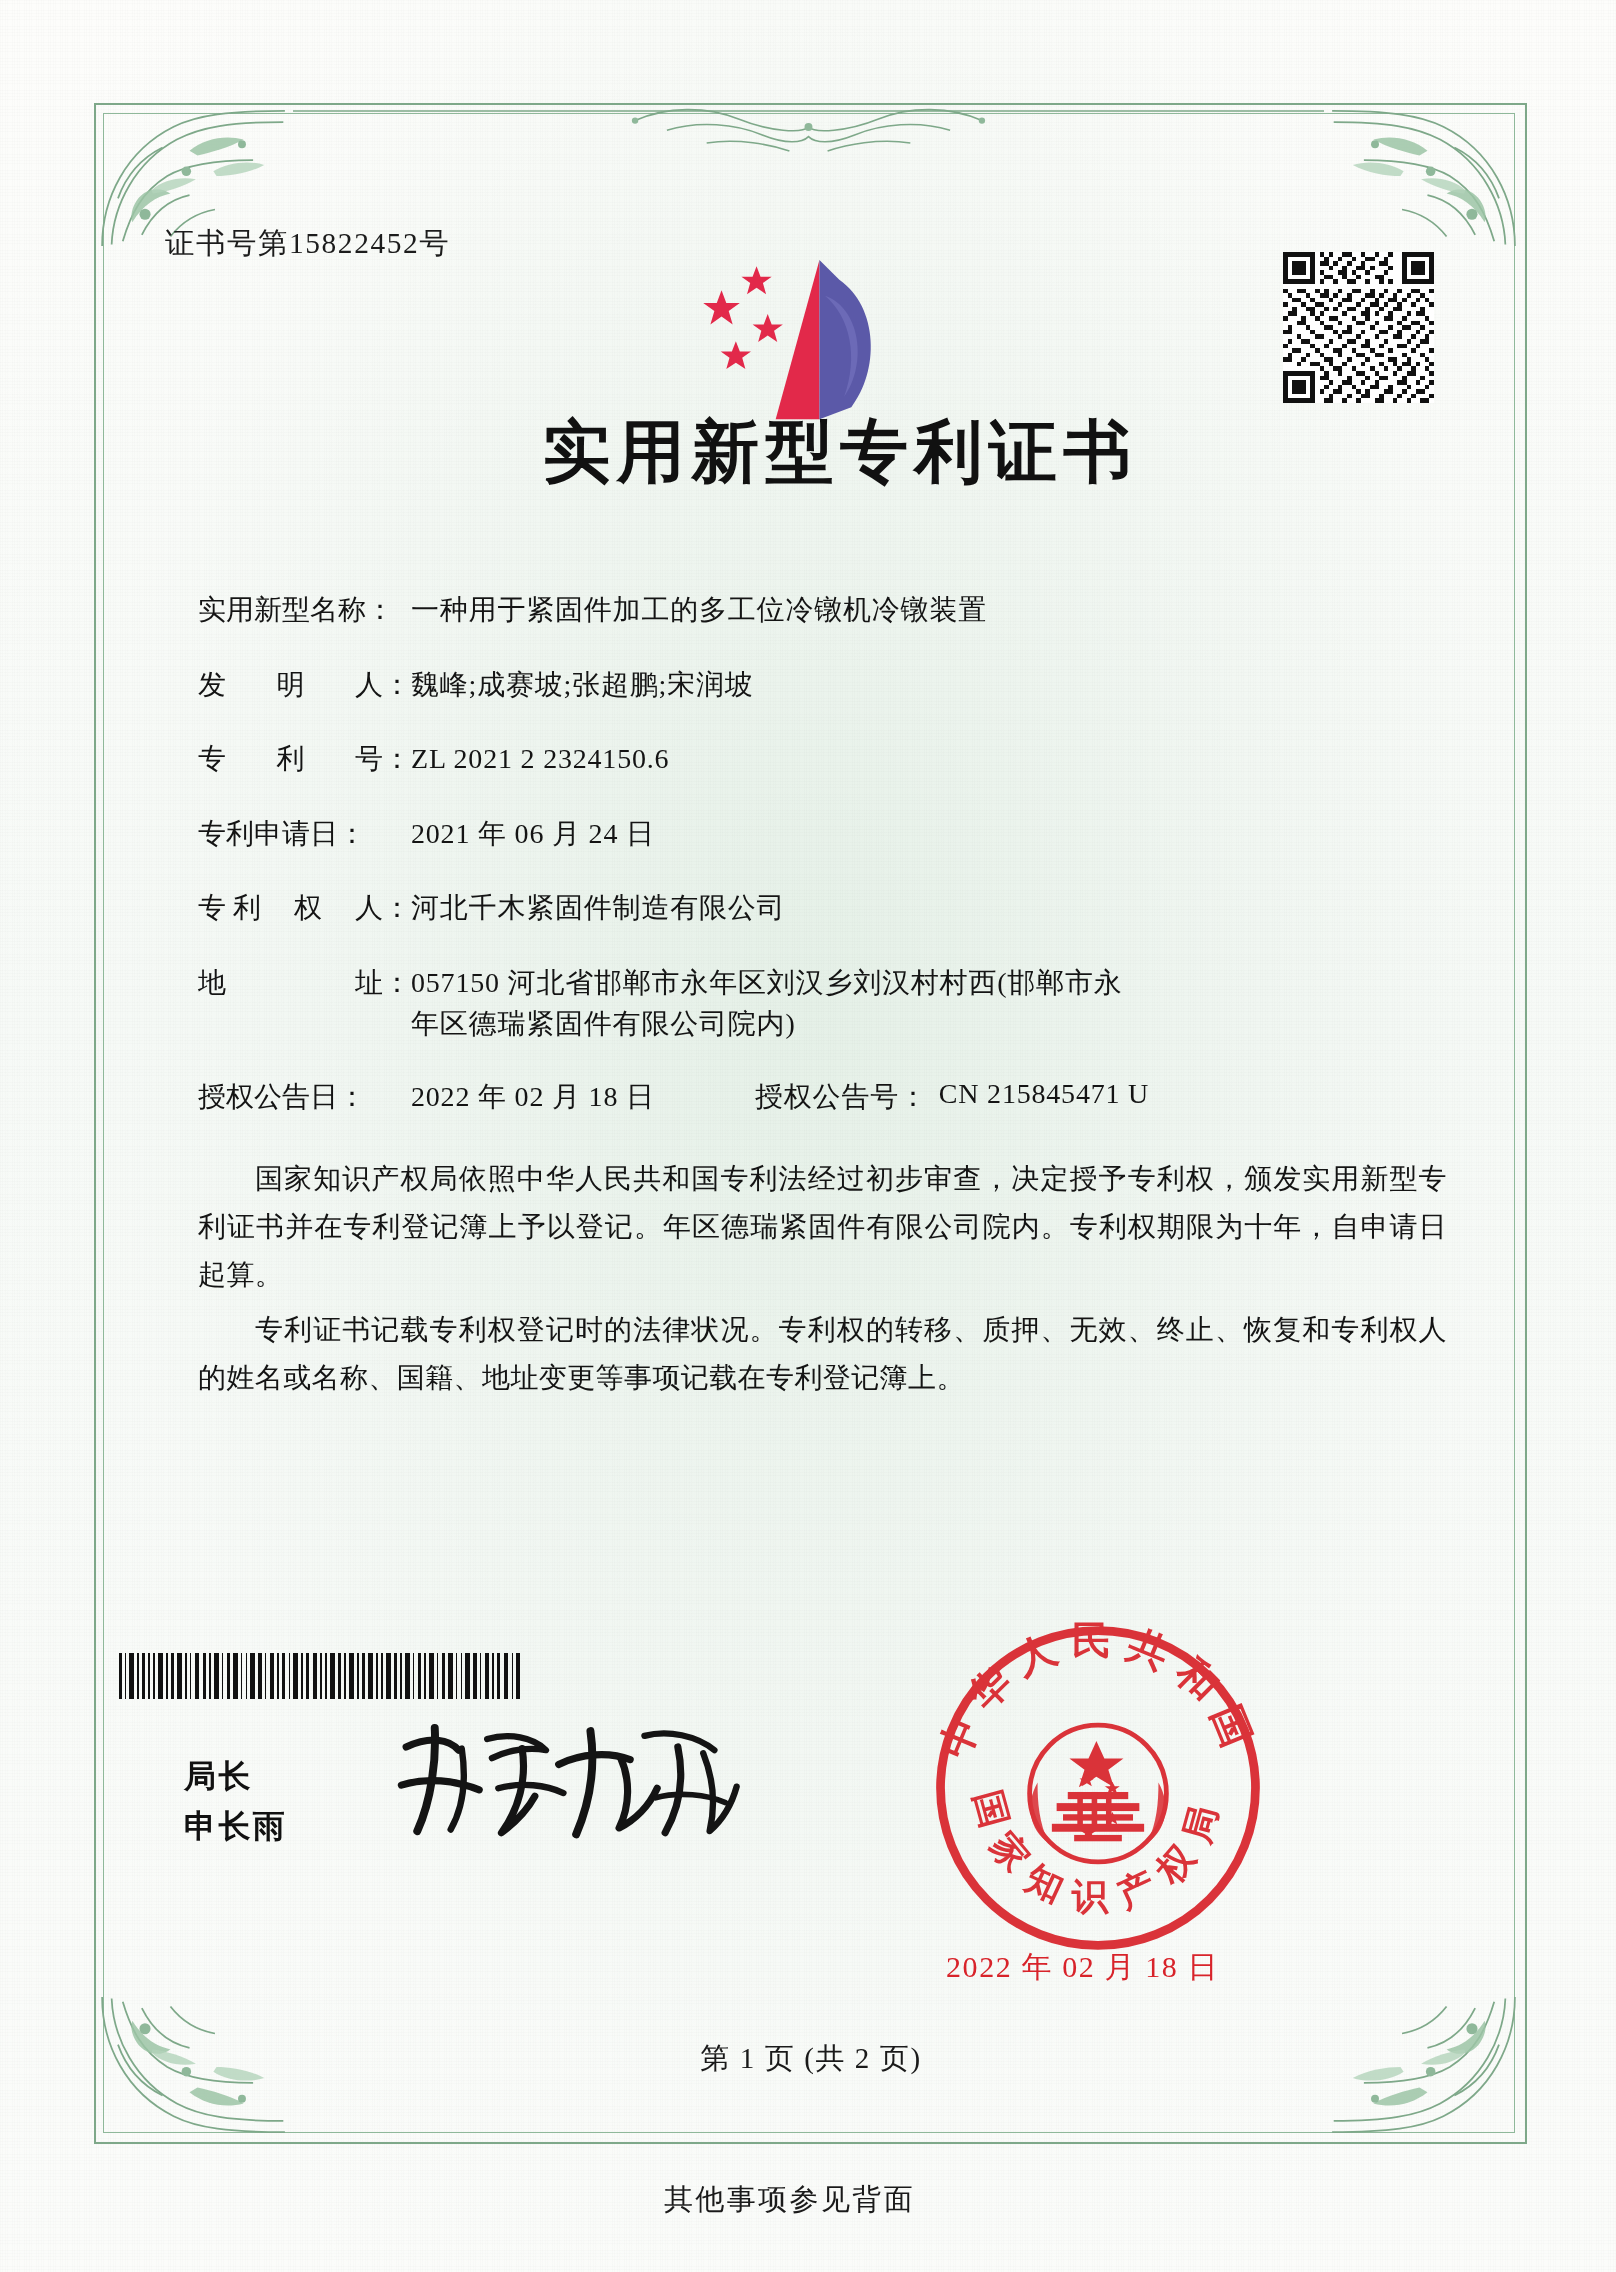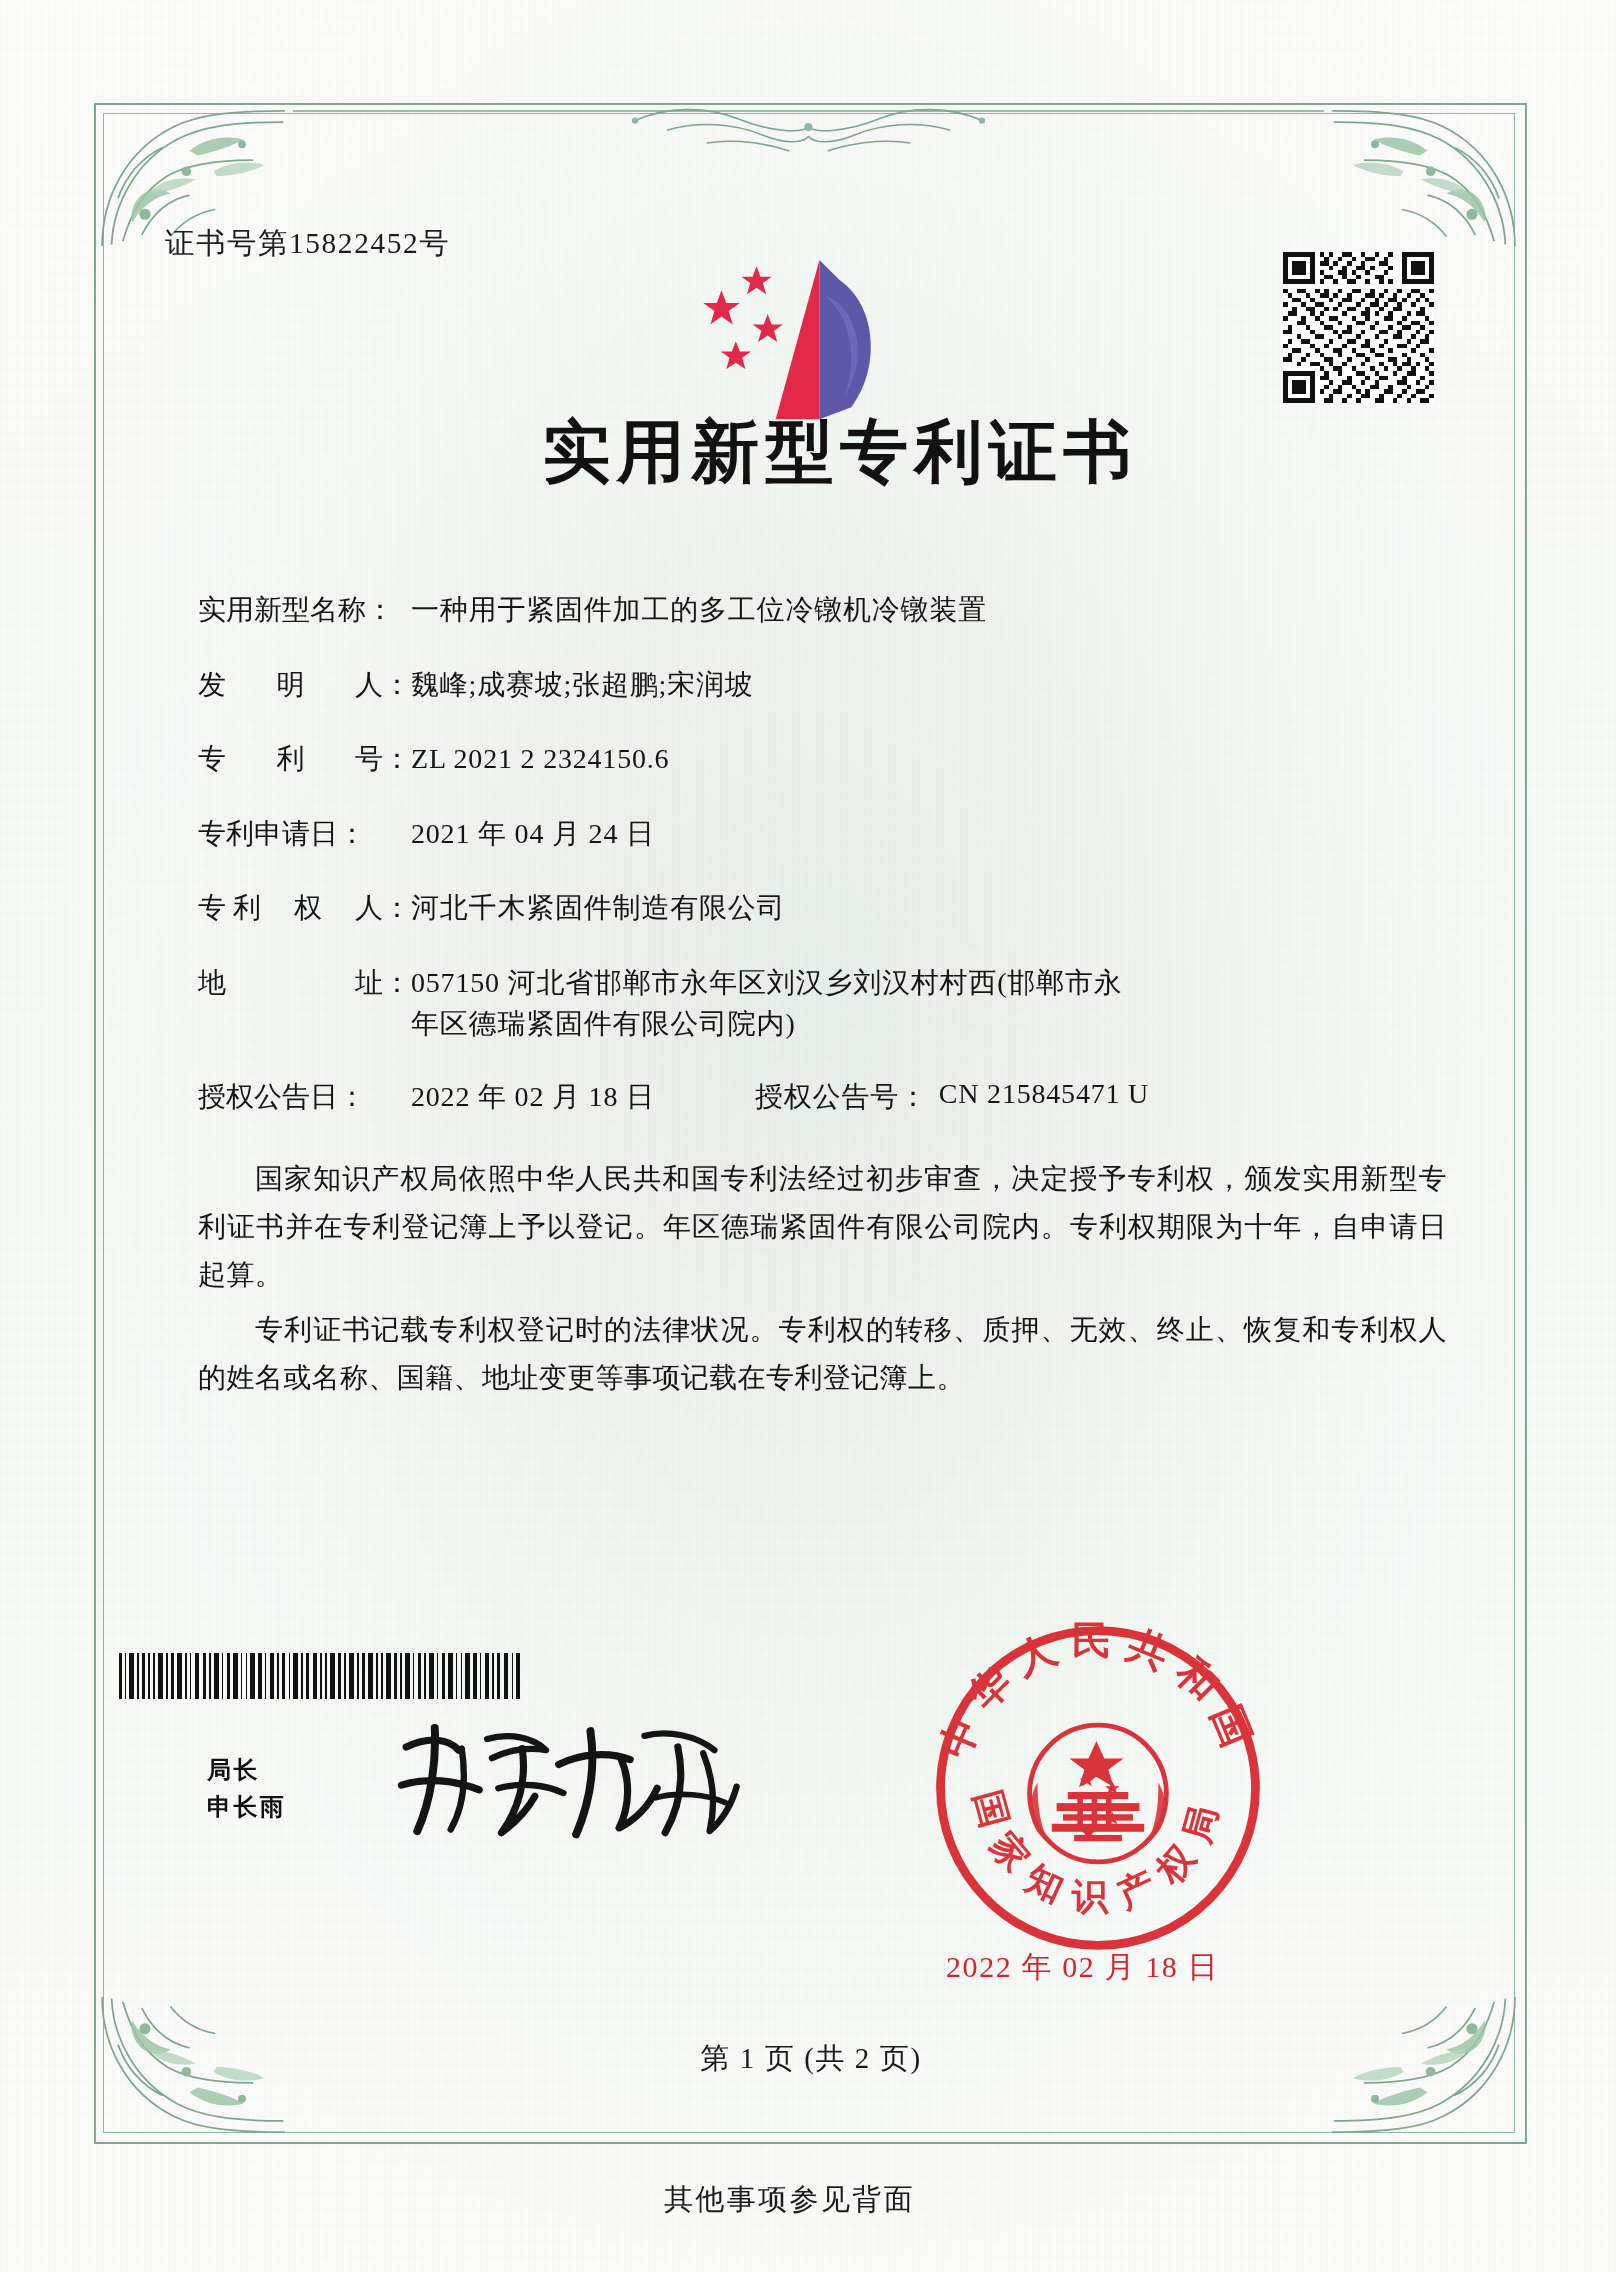--- a/index.html
+++ b/index.html
@@ -204,23 +204,23 @@
     left: 16px;
     top: 1540px;
     width: 430px;
     height: 46px;
   }
   .barcode svg { display:block; width:100%; height:100%; }
 
   
   .director {
     position: absolute;
-    left: 104px;
+    left: 81px;
     top: 1639px;
-    font-size: 24px;
+    font-size: 32px;
     line-height: 1.55;
     letter-spacing: 2.4px;
     color: #111;
     font-weight: 600;
   }
 
   
   .signature {
     position: absolute;
     left: 279px;
@@ -682,21 +682,21 @@
         <div class="field-label spaced">
           <span>专</span>
           <span>利</span>
           <span>号：</span>
         </div>
         <div class="field-value">ZL 2021 2 2324150.6</div>
       </div>
 
       <div class="field-row">
         <div class="field-label">专利申请日：</div>
-        <div class="field-value">2021 年 04 月 24 日</div>
+        <div class="field-value">2021 年 06 月 24 日</div>
       </div>
 
       <div class="field-row">
         <div class="field-label spaced">
           <span>专 利</span>
           <span>权</span>
           <span>人：</span>
         </div>
         <div class="field-value">河北千木紧固件制造有限公司</div>
       </div>

